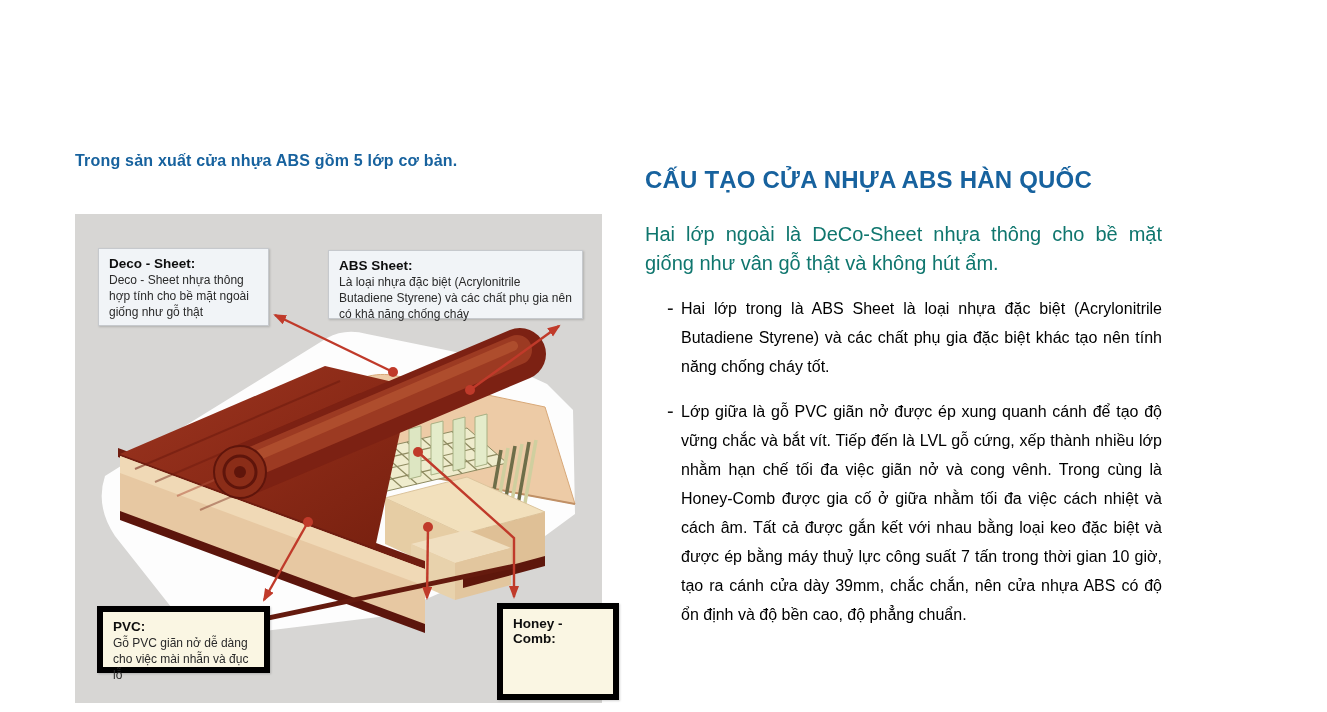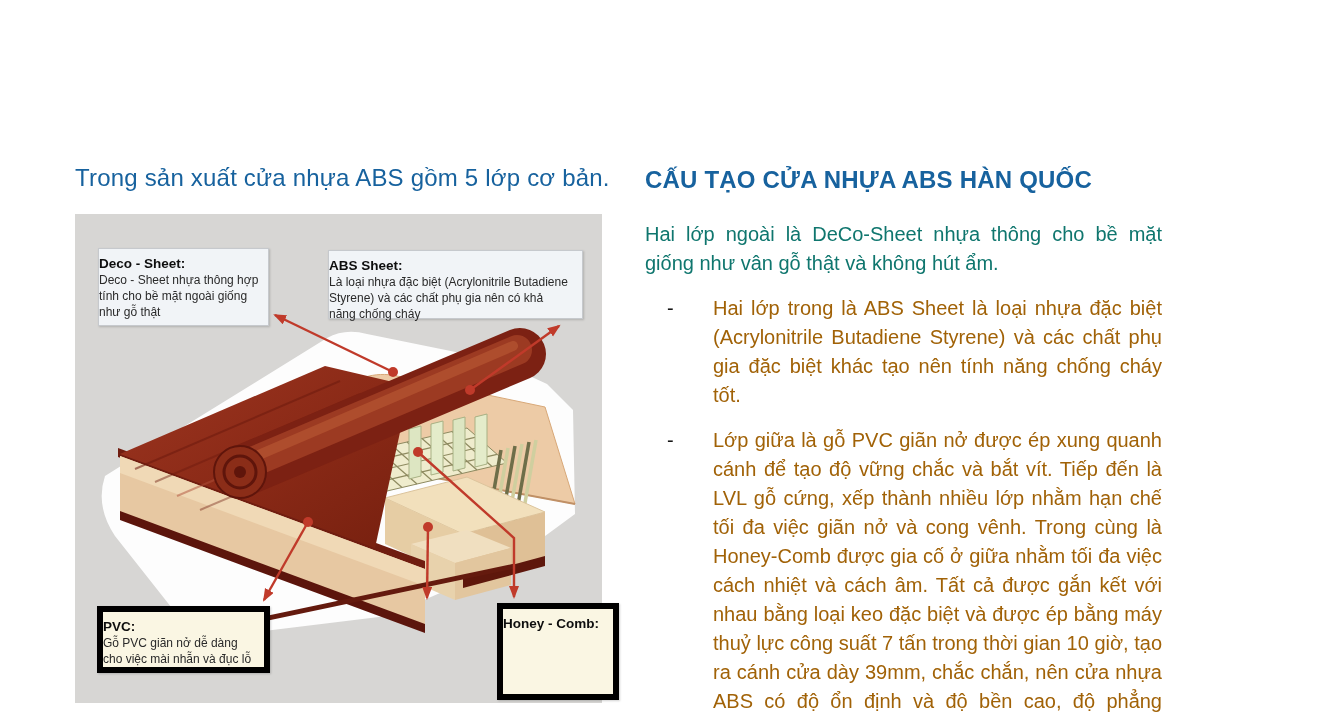--- a/index.html
+++ b/index.html
@@ -1,51 +1,51 @@
 <!DOCTYPE html>
 <html><head>
 <meta charset="utf-8">
 <style>
   html,body{margin:0;padding:0;}
   body{
     width:1327px;height:712px;position:relative;background:#ffffff;
     font-family:"Liberation Sans","DejaVu Sans",sans-serif;overflow:hidden;
   }
   .left-heading{
-    position:absolute;left:75px;top:164px;width:540px;
-    font-size:24px;font-weight:normal;color:#17629e;letter-spacing:.2px;
+    position:absolute;left:75px;top:152px;width:540px;
+    font-size:16px;font-weight:bold;color:#17629e;letter-spacing:.2px;
   }
   .panel{
     position:absolute;left:75px;top:214px;width:527px;height:489px;
     background:#d7d6d4;
   }
   .panel svg{position:absolute;left:0;top:0;}
   .callout{
-    position:absolute;box-sizing:border-box;padding:7px 9px 6px 0;
+    position:absolute;box-sizing:border-box;padding:7px 9px 6px 10px;
     box-shadow:1px 1px 2px rgba(0,0,0,.18);
   }
   .callout.light{background:#f1f4f7;border:1px solid #c6c9cd;}
   .callout.cream{background:#faf6e3;border:6px solid #000000;}
   .callout .ttl{font-size:13.5px;font-weight:bold;color:#0e0e0e;margin-bottom:2px;}
   .callout .bdy{font-size:12px;color:#2a2a2a;line-height:1.32;}
   .co-deco{left:23px;top:34px;width:171px;height:78px;}
   .co-abs{left:253px;top:36px;width:255px;height:69px;}
   .co-pvc{left:22px;top:392px;width:173px;height:67px;}
   .co-lvl{left:235px;top:390px;width:118px;height:80px;}
   .co-honey{left:377px;top:389px;width:122px;height:97px;margin-left:45px;}
   .right-col{position:absolute;left:645px;top:166px;width:517px;}
   .right-heading{
     font-size:24px;font-weight:bold;color:#17629e;letter-spacing:.2px;margin:0 0 26px 0;
   }
   .intro{
     font-size:20px;line-height:29px;color:#0f766e;text-align:justify;margin:0 0 16px 0;
   }
   .bullet{display:flex;margin:0 0 16px 0;padding-left:22px;}
   .bullet .dash{font-size:20px;line-height:29px;color:#161616;width:14px;flex:none;}
-  .bullet .btxt{font-size:20px;line-height:29px;color:#a16207;text-align:justify;flex:1;margin-left:32px;}
+  .bullet .btxt{font-size:16px;line-height:29px;color:#000000;text-align:justify;flex:1;}
 </style>
 </head>
 <body>
 
 <div class="left-heading">Trong sản xuất cửa nhựa ABS gồm 5 lớp cơ bản.</div>
 
 <div class="panel">
 
   <svg width="527" height="489" viewBox="0 0 527 489">
     <defs>

